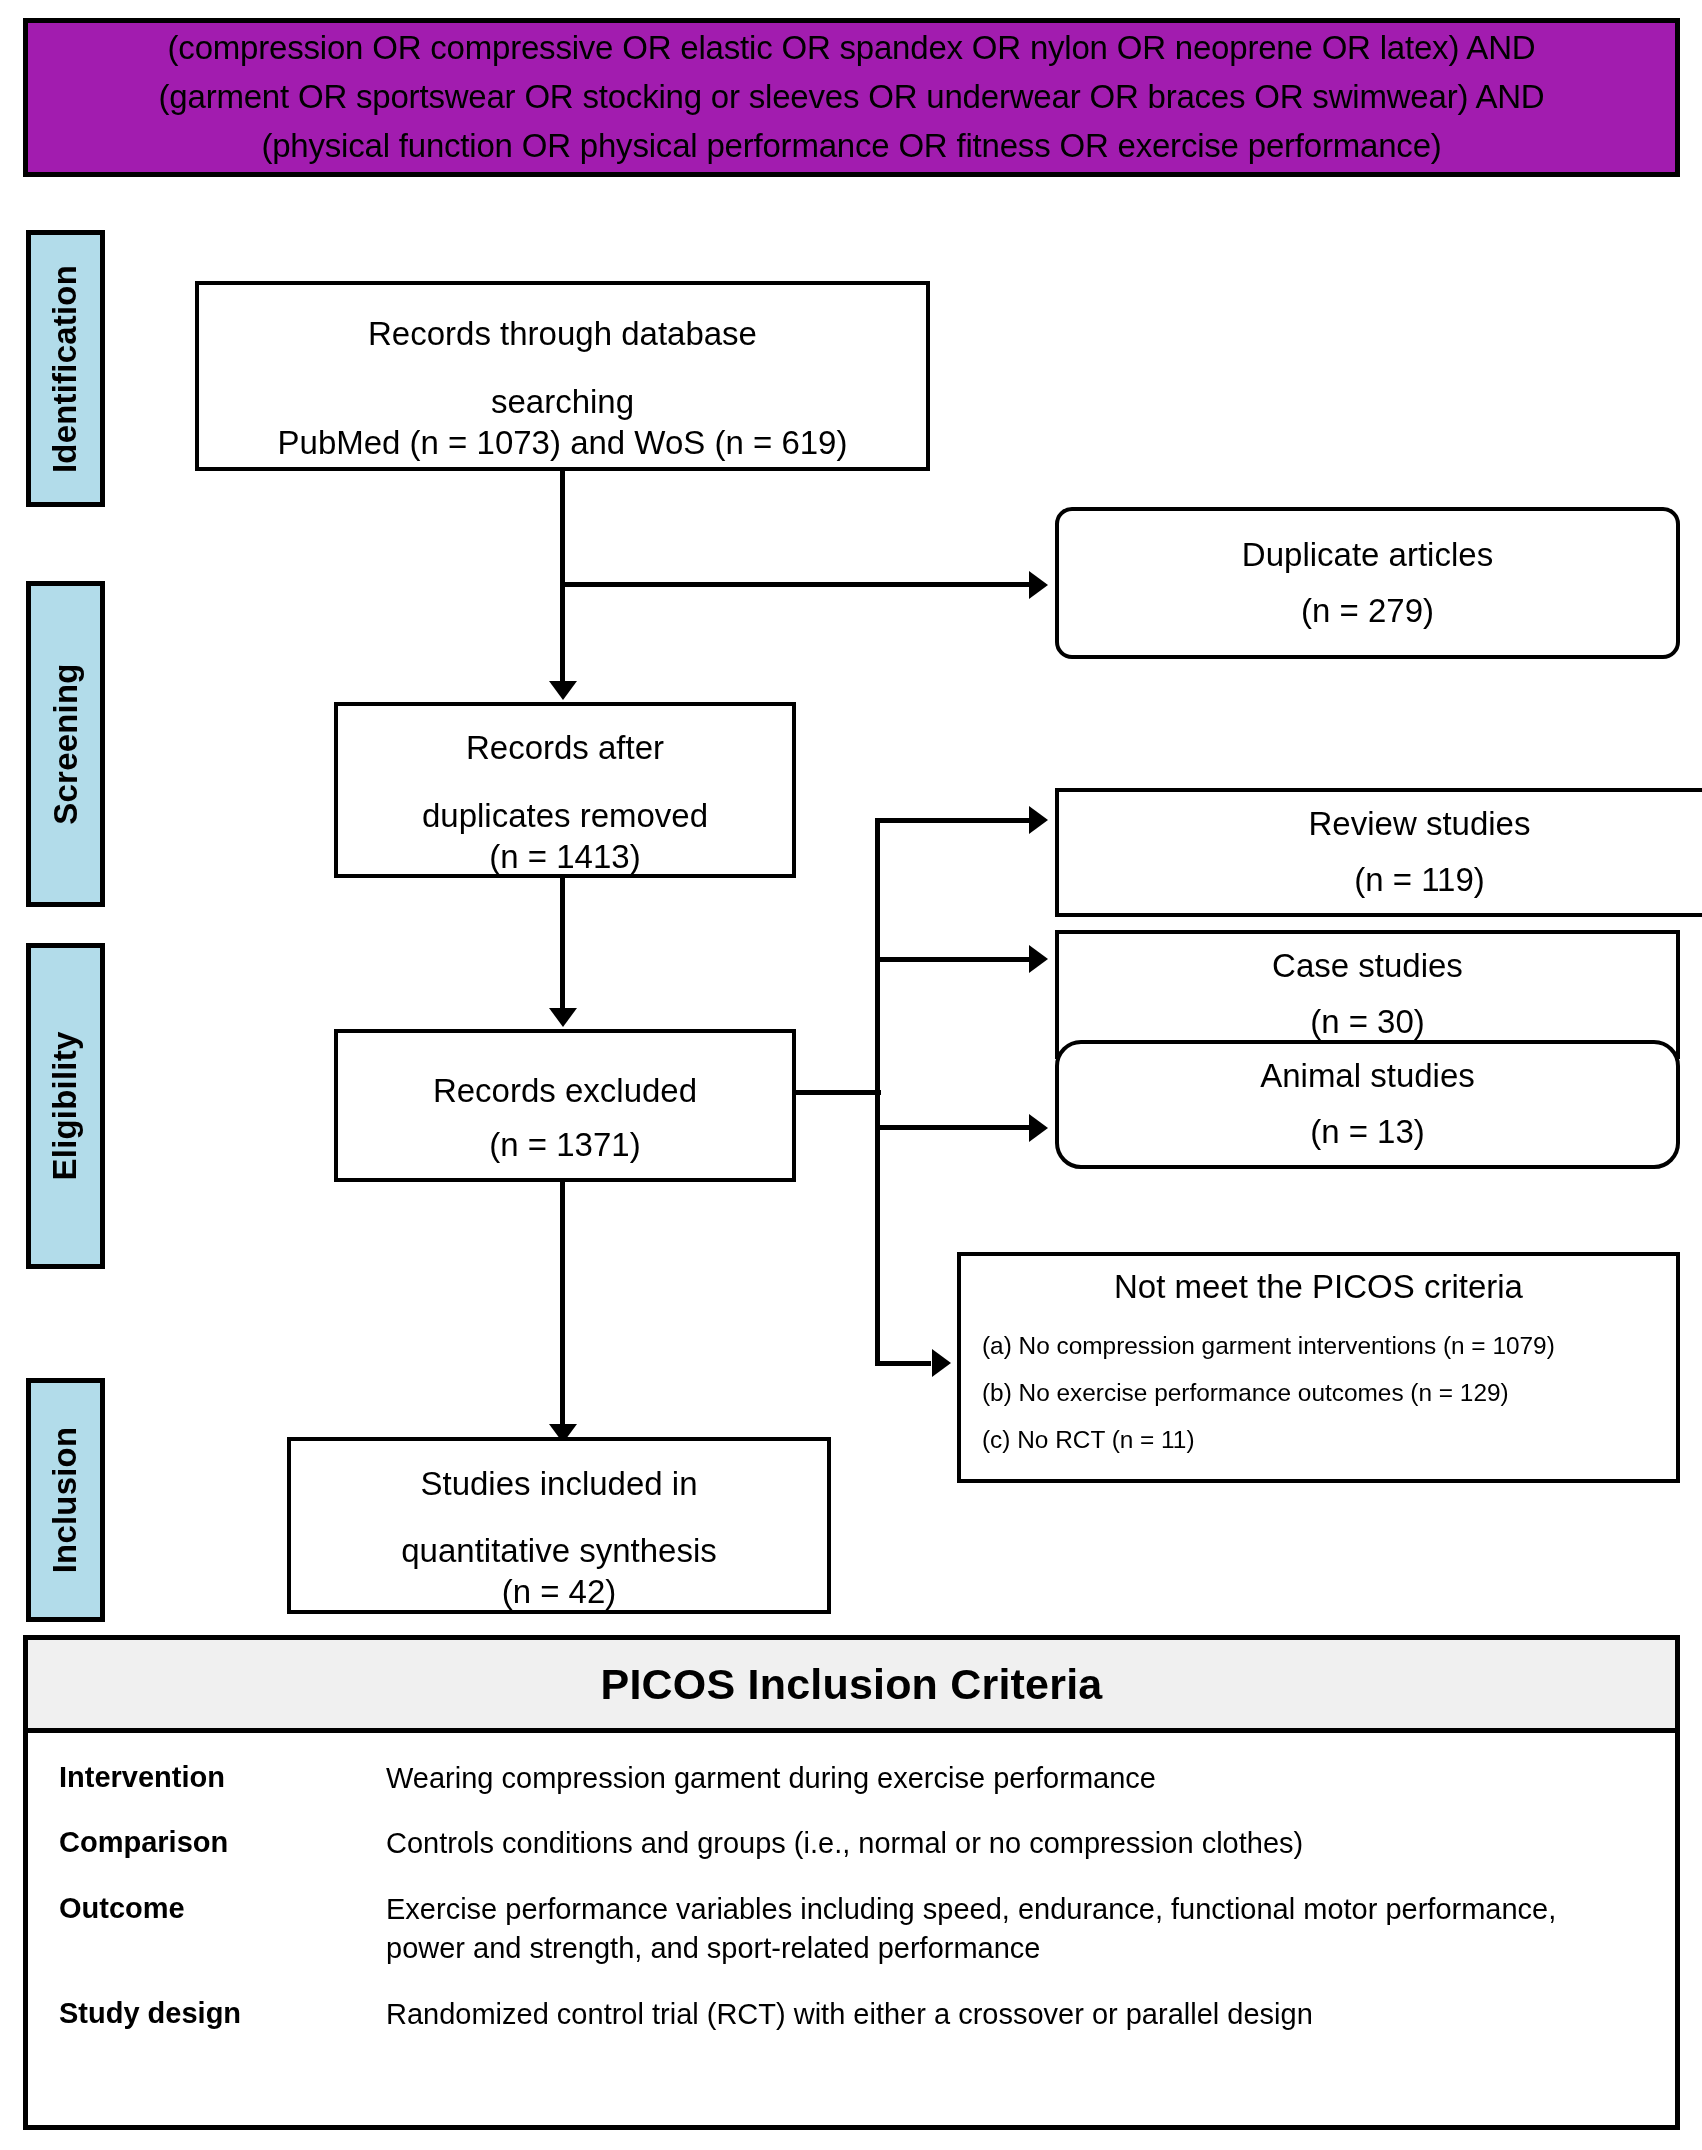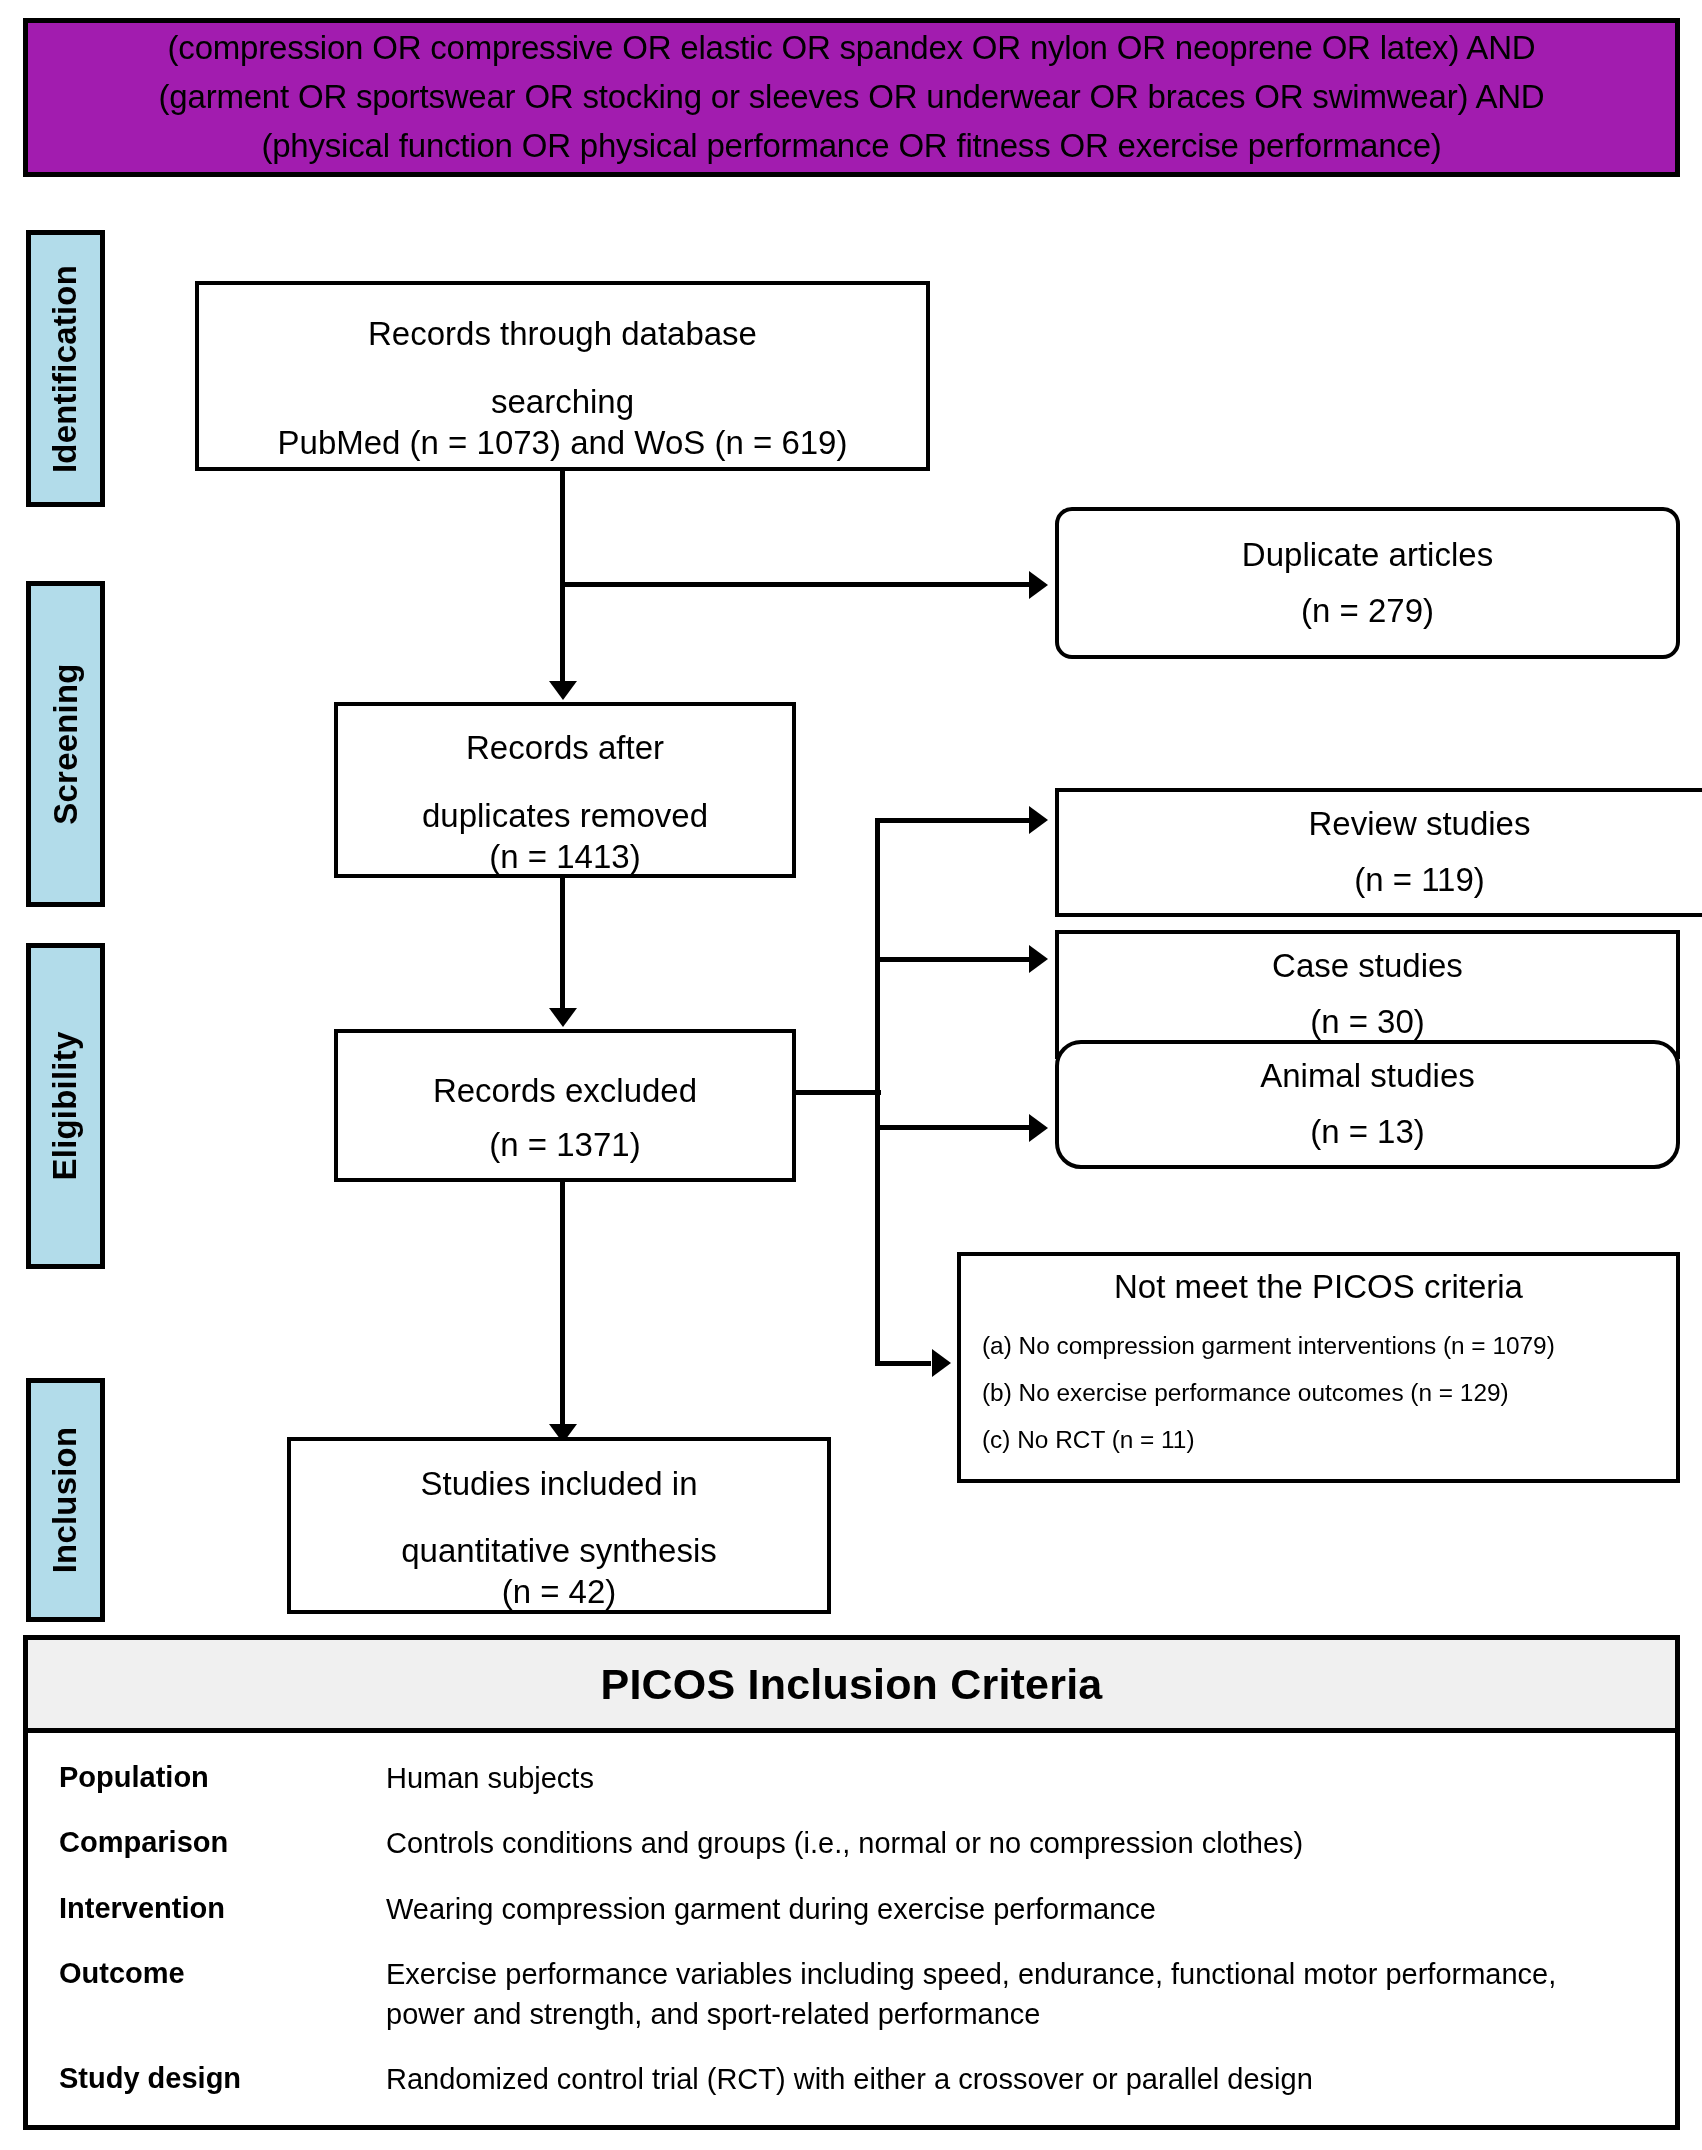--- a/index.html
+++ b/index.html
@@ -267,36 +267,32 @@
     <div class="gap"></div>
     <div class="t-norm">(n = 42)</div>
   </div>
 
   <div class="abs picos-table">
     <div class="pt-header">
       <span class="pt-header-title">PICOS Inclusion Criteria</span>
     </div>
     <div class="pt-body">
 
+
       <div class="pt-row">
-        <div class="pt-key">Population</div>
-        <div class="pt-val">Human subjects</div>
+        <div class="pt-key">Intervention</div>
+        <div class="pt-val">Wearing compression garment during exercise performance</div>
       </div>
 
       <div class="pt-row">
         <div class="pt-key">Comparison</div>
         <div class="pt-val">Controls conditions and groups (i.e., normal or no compression clothes)</div>
       </div>
 
       <div class="pt-row">
-        <div class="pt-key">Intervention</div>
-        <div class="pt-val">Wearing compression garment during exercise performance</div>
-      </div>
-
-      <div class="pt-row">
         <div class="pt-key">Outcome</div>
         <div class="pt-val">Exercise performance variables including speed, endurance, functional motor performance, power and strength, and sport-related performance</div>
       </div>
 
       <div class="pt-row">
         <div class="pt-key">Study design</div>
         <div class="pt-val">Randomized control trial (RCT) with either a crossover or parallel design</div>
       </div>
 
     </div>

